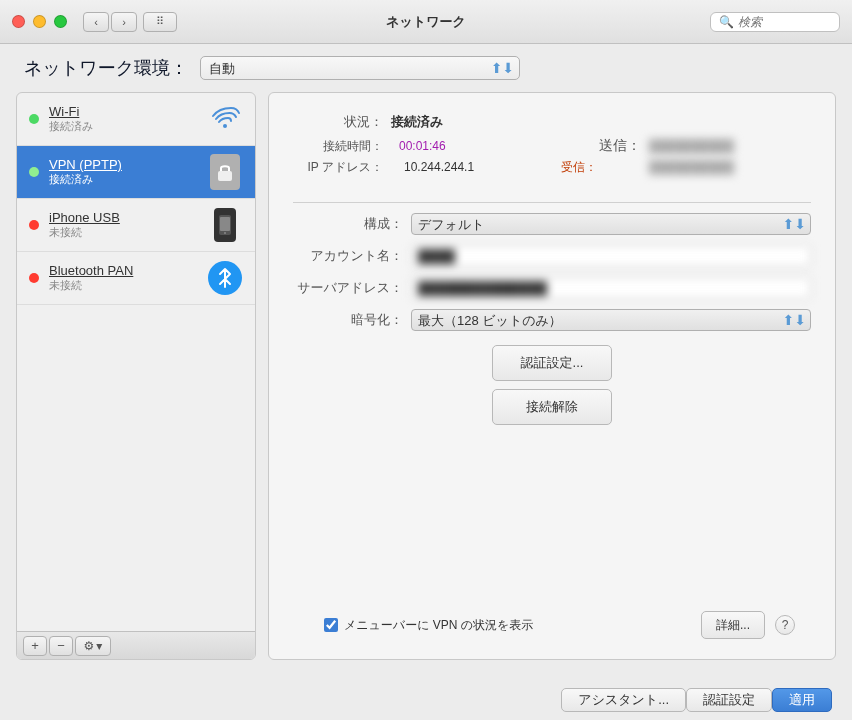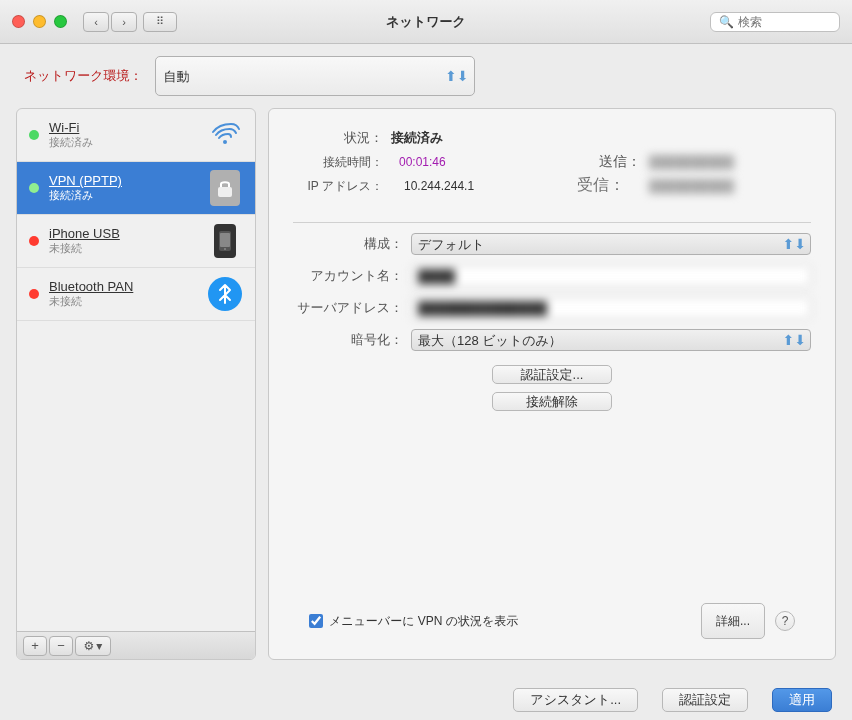--- a/index.html
+++ b/index.html
@@ -91,50 +91,51 @@
       width: 130px;
       gap: 4px;
     }
     .search-box input {
       border: none;
       outline: none;
       font-size: 12px;
       color: #666;
       background: transparent;
       width: 100%;
+      font-style: italic;
     }
 
     
     .main-content {
       display: flex;
       flex-direction: column;
       height: calc(720px - 44px);
       background: #ececec;
     }
 
     
     .env-bar {
       display: flex;
       align-items: center;
       padding: 12px 24px;
       gap: 12px;
     }
     .env-label {
-      font-size: 13px;
-      color: #b91c1c;
+      font-size: 18px;
+      color: #0f172a;
       white-space: nowrap;
     }
     .env-select-wrap {
       position: relative;
       flex: 1;
       max-width: 320px;
     }
     .env-select {
       width: 100%;
-      height: 40px;
+      height: 24px;
       background: linear-gradient(to bottom, #f8f8f8, #ebebeb);
       border: 1px solid #b0b0b0;
       border-radius: 5px;
       font-size: 13px;
       padding: 0 24px 0 8px;
       color: #333;
       appearance: none;
       cursor: pointer;
     }
     .select-arrow {
@@ -368,21 +369,21 @@
     
     .action-buttons {
       display: flex;
       flex-direction: column;
       align-items: center;
       gap: 8px;
       margin-top: 8px;
     }
     .mac-btn {
       min-width: 120px;
-      height: 19px;
+      height: 36px;
       background: linear-gradient(to bottom, #f8f8f8, #e8e8e8);
       border: 1px solid #b8b8b8;
       border-radius: 5px;
       font-size: 13px;
       color: #333;
       cursor: pointer;
       display: flex;
       align-items: center;
       justify-content: center;
       padding: 0 14px;
@@ -392,34 +393,35 @@
     .bottom-bar {
       padding: 10px 16px 0 16px;
       display: flex;
       align-items: center;
       gap: 10px;
     }
     .checkbox-wrap {
       display: flex;
       align-items: center;
       gap: 6px;
+      margin-left: 15px;
     }
     .checkbox {
       width: 14px;
       height: 14px;
       accent-color: #3b7ed4;
       cursor: pointer;
     }
     .checkbox-label {
       font-size: 12px;
       color: #333;
     }
     .spacer { flex: 1; }
     .detail-btn {
-      height: 36px;
+      height: 28px;
       padding: 0 14px;
       background: linear-gradient(to bottom, #f8f8f8, #e8e8e8);
       border: 1px solid #b8b8b8;
       border-radius: 5px;
       font-size: 12px;
       color: #333;
       cursor: pointer;
     }
     .help-btn {
       width: 20px;
@@ -433,21 +435,21 @@
       display: flex;
       align-items: center;
       justify-content: center;
     }
 
     
     .footer-buttons {
       display: flex;
       justify-content: flex-end;
       padding: 12px 20px 8px 20px;
-      gap: 24px;
+      gap: 0;
     }
     .footer-btn {
       height: 24px;
       padding: 0 16px;
       background: linear-gradient(to bottom, #f8f8f8, #e8e8e8);
       border: 1px solid #b8b8b8;
       border-radius: 5px;
       font-size: 13px;
       color: #333;
       cursor: pointer;
@@ -589,21 +591,21 @@
           <span style="font-size:13px;font-weight:600;color:#333;margin-left:8px;">接続済み</span>
         </div>
         <div style="display:grid; grid-template-columns:90px 1fr 80px 1fr; align-items:baseline; gap:4px 8px; margin-left:0;">
           <span style="font-size:12px;color:#555;text-align:right;">接続時間：</span>
           <span style="font-size:12px;color:#a21caf;margin-left:8px;">00:01:46</span>
           <span style="font-size:14px;color:#555;text-align:right;">送信：</span>
           <span class="blurred">██████████</span>
 
           <span style="font-size:12px;color:#555;text-align:right;">IP アドレス：</span>
           <span style="font-size:12px;color:#333;margin-left:13px;">10.244.244.1</span>
-          <span style="font-size:16px;color:#737373;text-align:center;">受信：</span>
+          <span style="font-size:12px;color:#c2410c;text-align:left;">受信：</span>
           <span class="blurred">██████████</span>
         </div>
       </div>
 
       <div class="divider-line"></div>
 
       <div class="form-section">
 
         <div class="form-row">
           <span class="form-label">構成：</span>

